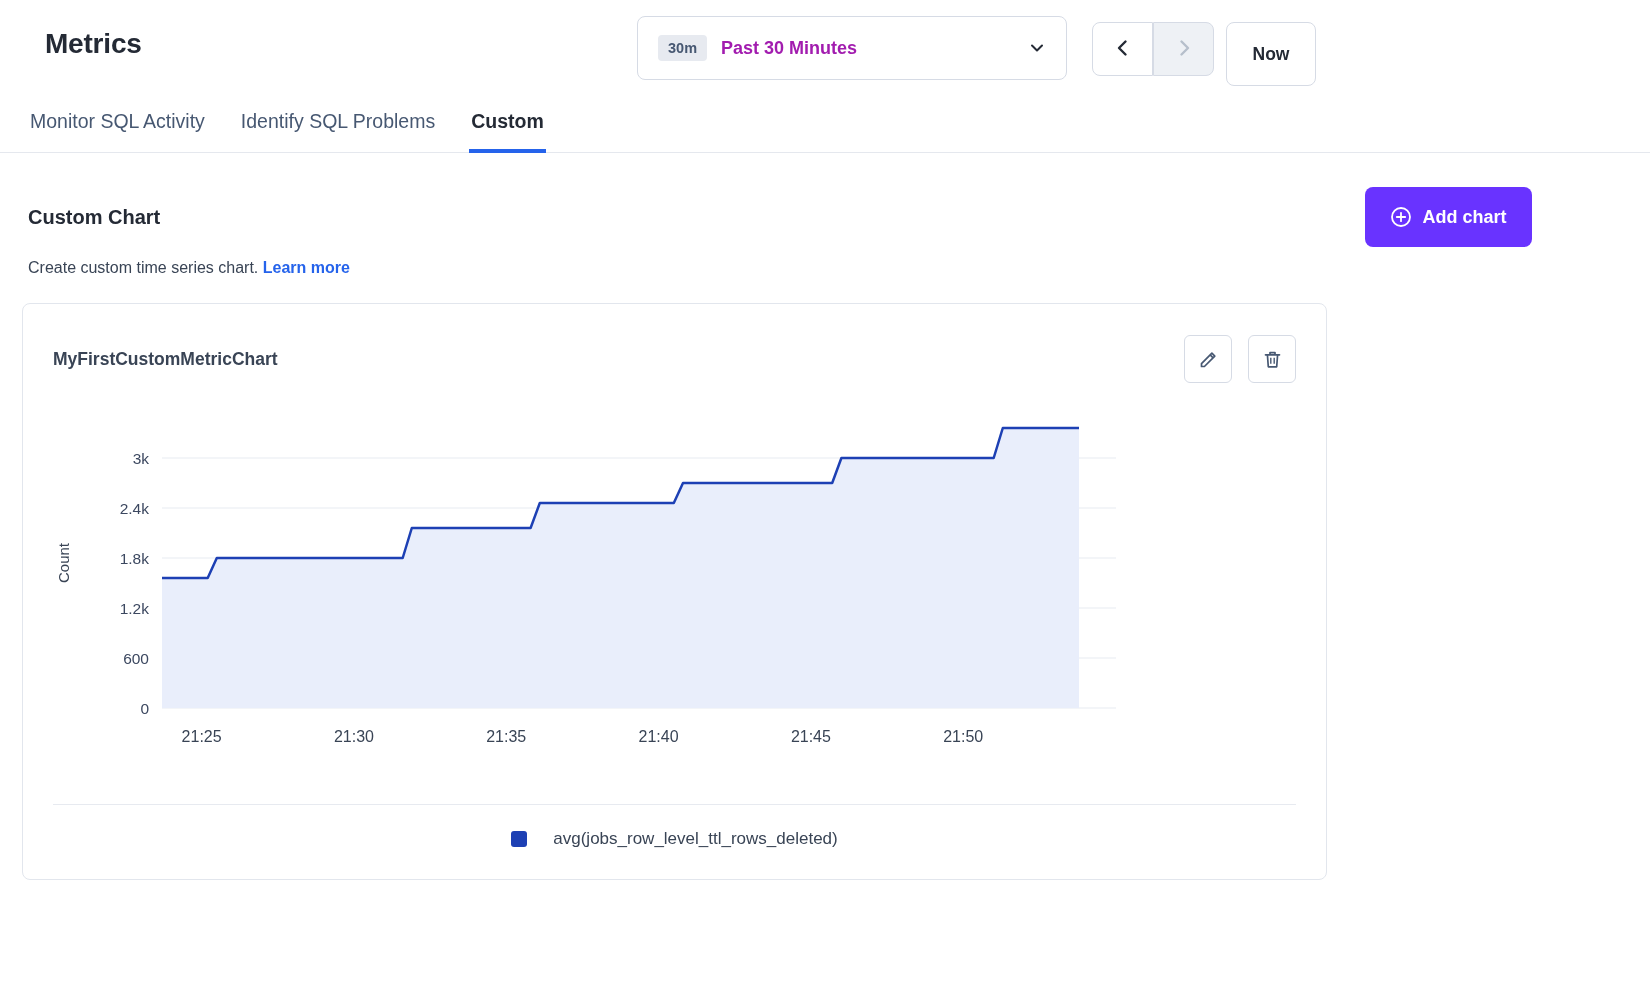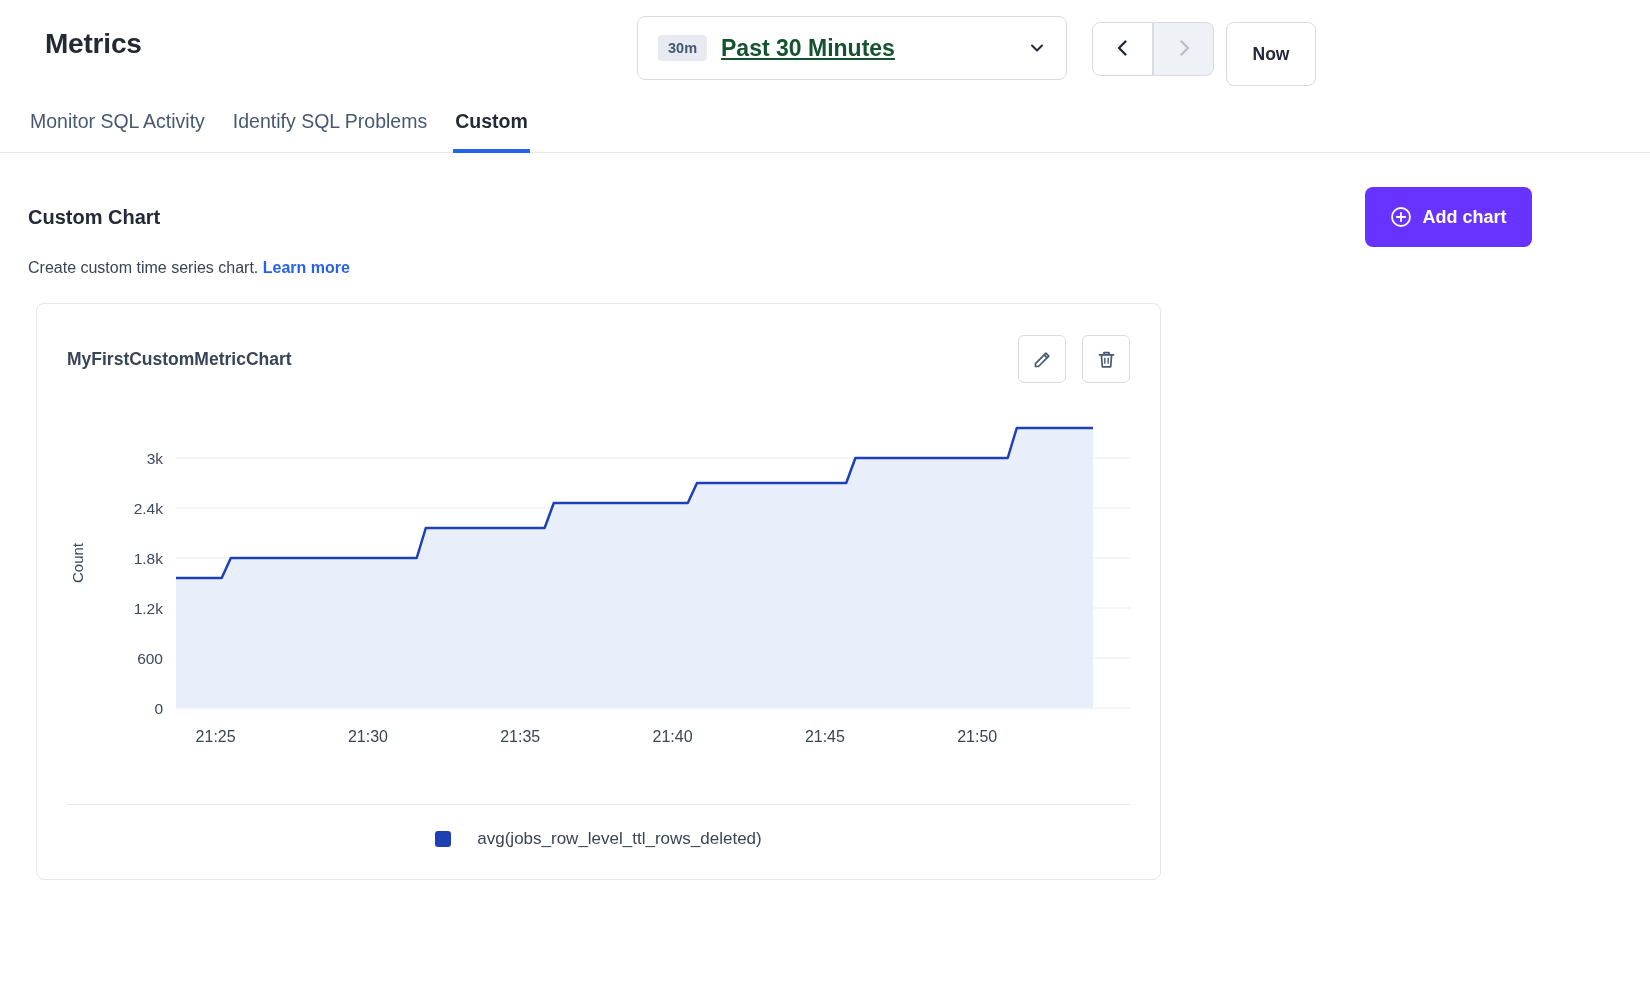--- a/index.html
+++ b/index.html
@@ -25,21 +25,21 @@
     border:1px solid #d6dbe5; border-radius:8px;
     background:#fff;
     display:flex; align-items:center; gap:14px;
     padding:0 20px; cursor:pointer;
   }
   .time-badge {
     background:#e7eaf0; color:#475872;
     font-size:14.5px; font-weight:700;
     border-radius:4px; padding:5px 10px;
   }
-  .time-label { font-size:23px; font-weight:600; color:#14532d;text-decoration:underline; }
+  .time-label { font-size:18px; font-weight:600; color:#a21caf; }
   .chev-down { margin-left:auto; display:flex; }
 
   .nav-group { position:absolute; left:1092px; top:22px; display:flex; }
   .nav-btn {
     width:61px; height:54px; background:#fff;
     border:1px solid #d6dbe5;
     display:flex; align-items:center; justify-content:center;
     cursor:pointer; padding:0;
   }
   .nav-btn.prev { border-radius:8px 0 0 8px; }
@@ -48,21 +48,21 @@
   .now-btn {
     position:absolute; left:1226px; top:22px;
     width:90px; height:64px;
     background:#fff; border:1px solid #d6dbe5; border-radius:8px;
     font-family:"Liberation Sans", sans-serif;
     font-size:17.5px; font-weight:600; color:#242a35; cursor:pointer;
   }
 
   
   .tabs {
-    display:flex; gap:24px;
+    display:flex; gap:32px;
     padding:6px 28px 0 28px;
     border-bottom:1px solid #e5e8ee;
   }
   .tab {
     font-size:19.5px; color:#475872; font-weight:500;
     padding:8px 2px 16px 2px;
     cursor:pointer; border-bottom:4px solid transparent;
     margin-bottom:-1px;
   }
   .tab.active { color:#242a35; font-weight:600; border-bottom-color:#2563eb; }
@@ -84,22 +84,22 @@
     padding:0 22px; cursor:pointer;
   }
   .desc {
     padding:12px 28px 0 28px;
     font-size:16px; color:#394455;
   }
   .learn-more { color:#2563eb; font-weight:600; text-decoration:none; cursor:pointer; }
 
   
   .card {
-    margin:26px 28px 0 36px;
-    width:1125px;
+    margin:26px 28px 0 22px;
+    width:1305px;
     border:1px solid #e2e6ed;
     border-radius:8px;
     background:#fff;
   }
   .card-header {
     display:flex; align-items:center;
     padding:30px 30px 0 30px; height:80px;
   }
   .card-title { font-size:17.5px; font-weight:700; color:#394455; }
   .card-actions { margin-left:auto; display:flex; gap:16px; }

